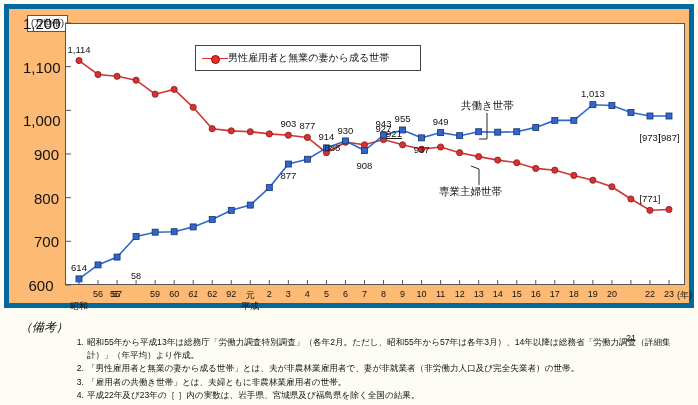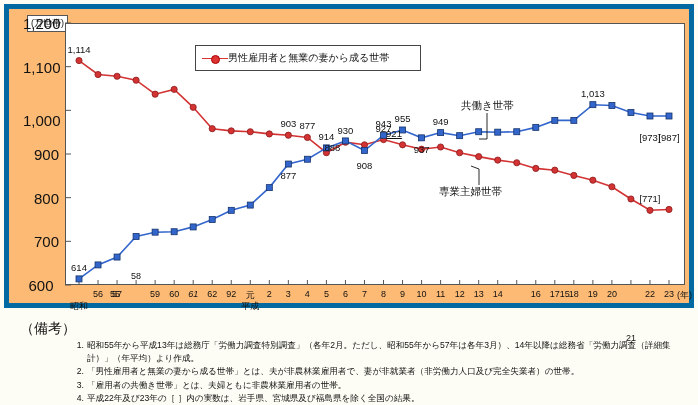--- a/index.html
+++ b/index.html
@@ -56,21 +56,21 @@
   .dlabel{
     position:absolute;font-size:9.5px;white-space:nowrap;transform:translateX(-50%);
   }
   .dlabel.red{color:#111;}
   .annot{
     position:absolute;font-size:10.5px;white-space:nowrap;
   }
   .notes{
     position:absolute;left:66px;top:318px;width:616px;font-size:8.6px;line-height:1.5;
   }
-  .notes .nhead{position:absolute;left:0px;top:0;font-size:14px;}
+  .notes .nhead{position:absolute;left:0px;top:0;font-size:12px;font-style:italic;}
   .nlist{margin:0;padding:0;list-style:none;}
   .nitem{display:flex;margin-bottom:0.5px;}
   .nnum{width:18px;flex:0 0 18px;text-align:right;padding-right:3px;}
   .ntxt{flex:1;}
 </style>
 </head>
 <body>
 
 <div id="wrap">
   <div class="frame">
@@ -213,21 +213,21 @@
         <div class="xlab" style="left: 317.419px; top: 280px;">5</div>
         <div class="xlab" style="left: 336.452px; top: 280px;">6</div>
         <div class="xlab" style="left: 355.484px; top: 280px;">7</div>
         <div class="xlab" style="left: 374.516px; top: 280px;">8</div>
         <div class="xlab" style="left: 393.548px; top: 280px;">9</div>
         <div class="xlab" style="left: 412.581px; top: 280px;">10</div>
         <div class="xlab" style="left: 431.613px; top: 280px;">11</div>
         <div class="xlab" style="left: 450.645px; top: 280px;">12</div>
         <div class="xlab" style="left: 469.677px; top: 280px;">13</div>
         <div class="xlab" style="left: 488.71px; top: 280px;">14</div>
-        <div class="xlab" style="left: 507.742px; top: 280px; margin-left: 48px;">15</div>
+        <div class="xlab" style="left: 507.742px; top: 280px;">15</div>
         <div class="xlab" style="left: 526.774px; top: 280px;">16</div>
         <div class="xlab" style="left: 545.806px; top: 280px;">17</div>
         <div class="xlab" style="left: 564.839px; top: 280px; text-align: center;">18</div>
         <div class="xlab" style="left: 583.871px; top: 280px;">19</div>
         <div class="xlab" style="left: 602.903px; top: 280px;">20</div>
         <div class="xlab" style="left: 621.935px; top: 280px; margin-top: 44px;">21</div>
         <div class="xlab" style="left: 640.968px; top: 280px;">22</div>
         <div class="xlab" style="left: 660px; top: 280px;">23</div>
         <div class="xlab2" style="left: 70px; top: 291px;">昭和</div>
         <div class="xlab2" style="left: 241.29px; top: 291px;">平成</div>

